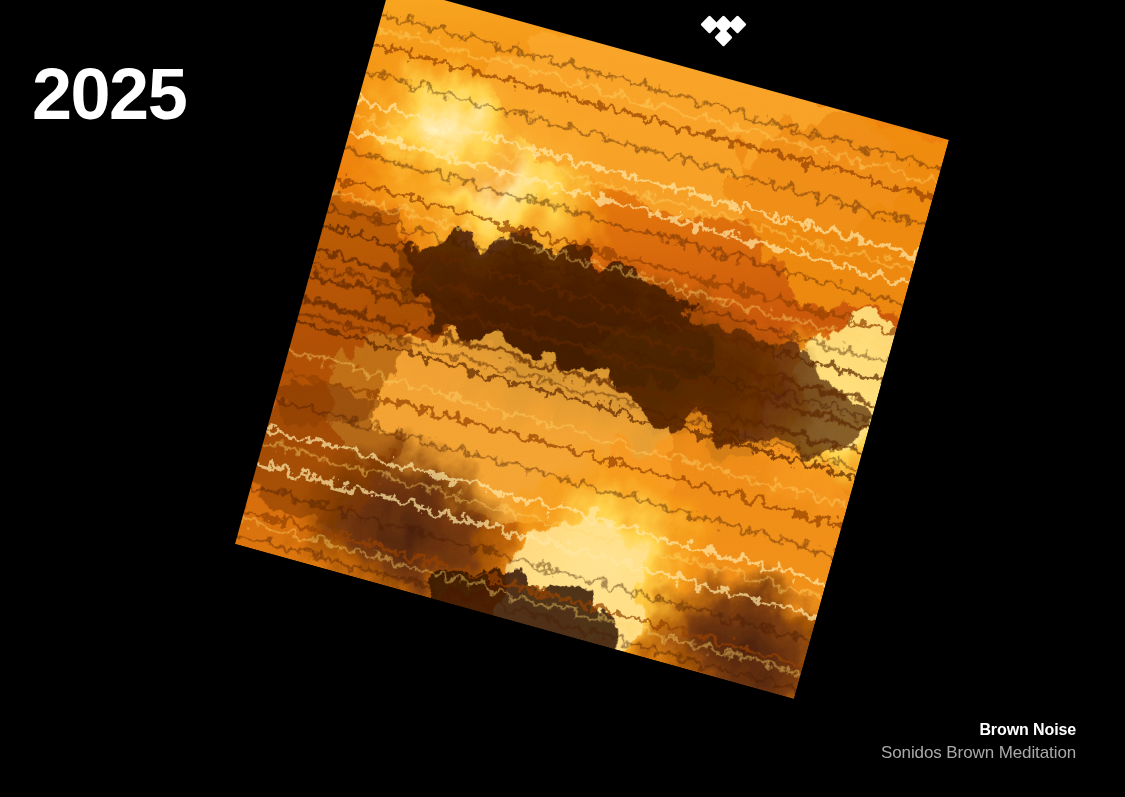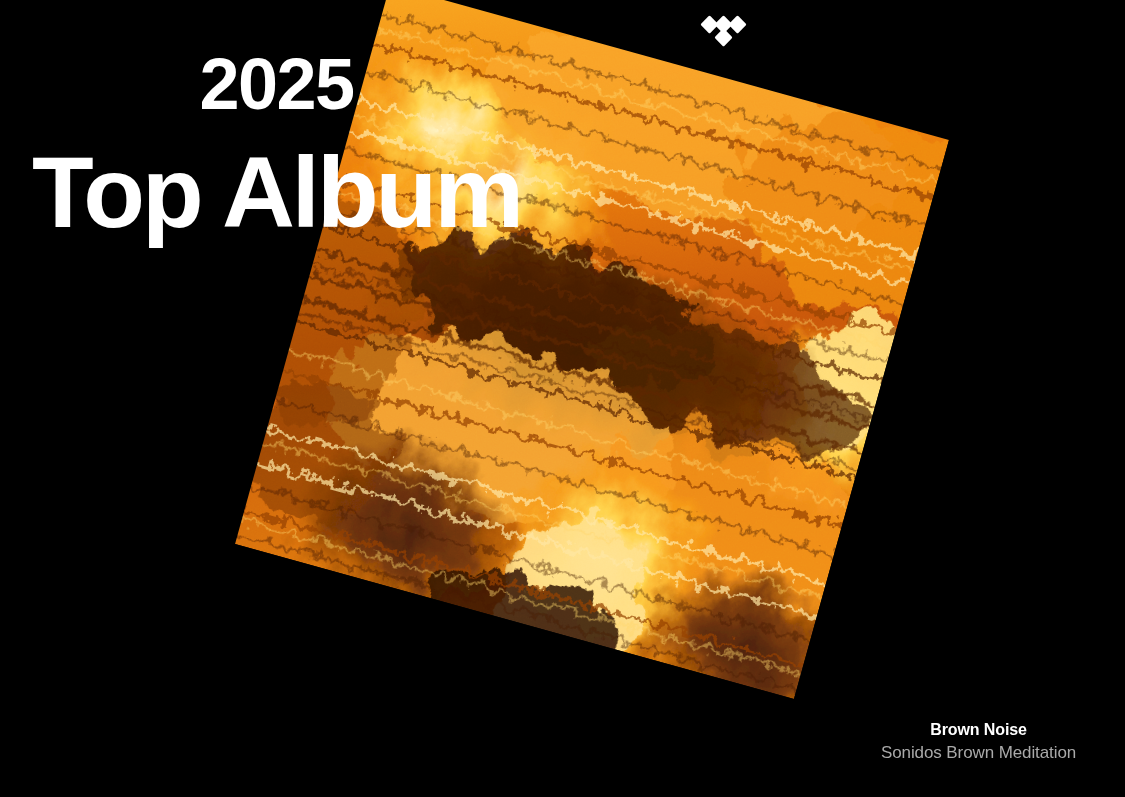--- a/index.html
+++ b/index.html
@@ -62,24 +62,23 @@
     inset: 0;
     overflow: hidden;
     background: #C2410C;
   }
   #album-art svg { display: block; width: 100%; height: 100%; }
 
   
   #headline {
     position: absolute;
     left: 32px;
-    top: 48px;
+    top: 58px;
     z-index: 30;
     pointer-events: none;
-    text-align: center;
   }
   #year-label {
     display: block;
     color: #ffffff;
     font-size: 72px;
     font-weight: 700;
     letter-spacing: -1.5px;
     line-height: 1;
     margin: 0 0 22px 0;
     white-space: nowrap;
@@ -94,21 +93,21 @@
     margin: 0;
     white-space: nowrap;
   }
 
   
   #album-credit {
     position: absolute;
     left: 881px;
     top: 720px;
     z-index: 30;
-    text-align: center;
+    text-align: right;
   }
   #album-name {
     display: block;
     color: #ffffff;
     font-size: 16px;
     font-weight: 700;
     letter-spacing: -0.1px;
     line-height: 1.25;
     white-space: nowrap;
   }
@@ -248,21 +247,20 @@
           </g>
         </g>
 
         <rect x="0" y="0" width="580" height="580" filter="url(#grain)" opacity="0.13" style="mix-blend-mode:overlay"></rect>
       </svg>
     </div>
   </div>
 
   <div id="headline">
     <span id="year-label">2025</span>
-    <span id="title-label">Top Album</span>
   </div>
 
   <div id="album-credit">
     <span id="album-name">Brown Noise</span>
     <span id="album-artist">Sonidos Brown Meditation</span>
   </div>
 
 </div>
 
 </body></html>

